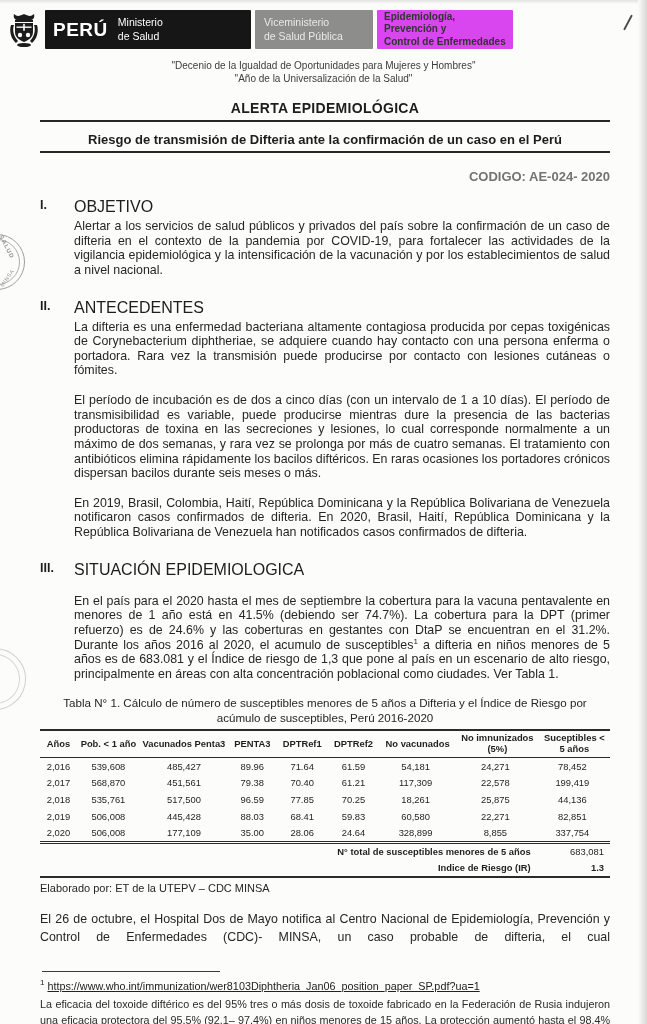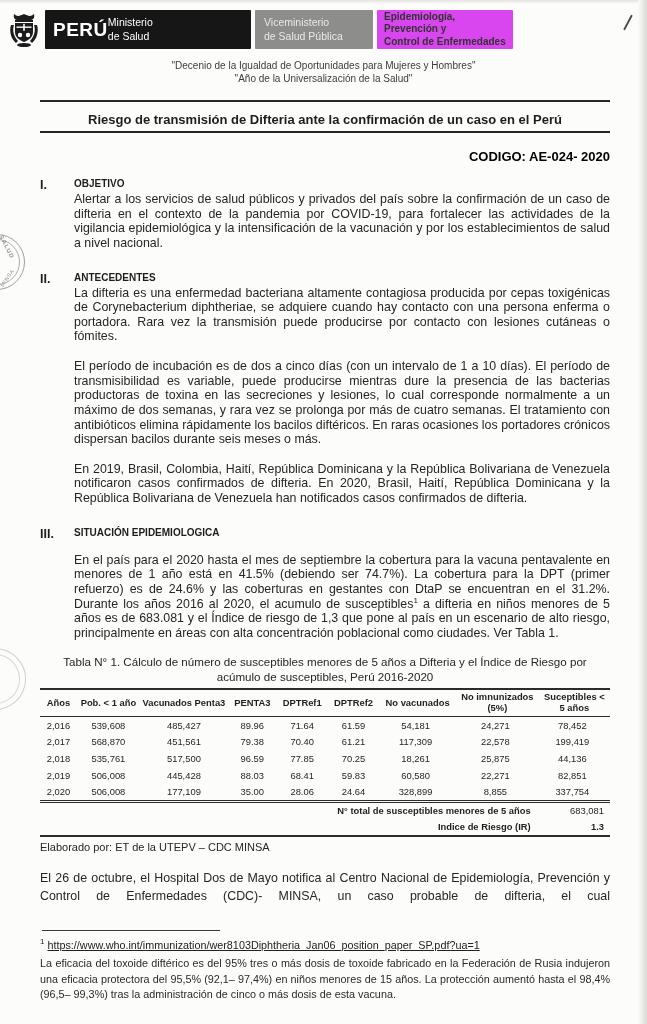--- a/index.html
+++ b/index.html
@@ -18,21 +18,21 @@
     background:linear-gradient(to bottom,#e3e3e0,#fcfcfb);
   }
   .scan-mark {
     position:absolute; top:14px; right:18px; width:2px; height:17px;
     background:#4a4a4a; transform:rotate(28deg); border-radius:1px;
   }
   
   .header-row { display:flex; align-items:stretch; gap:4px; padding:10px 0 0 6px; height:49px; }
   .coat { width:35px; display:flex; align-items:center; justify-content:center; }
   .gov-box { display:flex; align-items:center; border-radius:1px; }
-  .box-black { background:#161616; color:#fff; width:206px; padding:4px 8px; }
+  .box-black { background:#161616; color:#fff; width:206px; padding:4px 8px; gap:10px; }
   .brand { font-size:19px; font-weight:bold; letter-spacing:0.5px; }
   .box-lines { font-size:10.5px; line-height:1.25; }
   .box-gray1 { background:#8d8d8c; color:#e9e9e7; width:118px; padding:4px 9px; }
   .box-gray2 { background:#d946ef; color:#333331; width:136px; padding:4px 7px; font-weight:bold; }
   .box-gray2 .box-lines { font-size:10px; }
   .mottos { text-align:center; margin-top:10px; font-size:10px; color:#3c3c3c; line-height:1.3; }
   
   .stamp { position:absolute; border-radius:50%; pointer-events:none; }
   .stamp-1 {
     left:-31px; top:234px; width:56px; height:56px;
@@ -54,26 +54,26 @@
     border:1.5px solid #9a9a95; opacity:.45; transform:rotate(12deg);
   }
   .stamp-2::before {
     content:""; position:absolute; inset:5px; border-radius:50%; border:1px solid #a8a8a2;
   }
   
   .content { margin:15px 37px 0 40px; }
   .doc-title { text-align:center; font-weight:bold; font-size:14px; letter-spacing:.3px; color:#1d1d1d; }
   .rule { border:none; border-top:2.2px solid #262626; margin-top:4px; }
   .doc-subtitle { text-align:center; font-weight:bold; font-size:13px; margin-top:10px; color:#1d1d1d; }
-  .doc-code { text-align:right; font-weight:bold; font-size:13px; margin-top:16px; color:#000000; }
+  .doc-code { text-align:right; font-weight:bold; font-size:13px; margin-top:16px; color:#737373; }
   
   .section { display:flex; margin-top:14px; }
   .sec-num { width:34px; font-weight:bold; font-size:12.5px; flex:none; color:#1d1d1d; }
   .sec-body { flex:1; }
-  .sec-heading { font-weight:bold; font-size:10px; margin-bottom:3px; color:#1d1d1d; }
+  .sec-heading { font-weight:normal; font-size:16px; margin-bottom:3px; color:#1d1d1d; }
   .sec-heading.gap { margin-bottom:15px; }
   .para { font-size:12.4px; line-height:1.18; text-align:justify; color:#262626; }
   .para + .para { margin-top:15px; }
   .s2 { margin-top:21px; }
   .s3 { margin-top:21px; }
   sup { font-size:8px; line-height:0; }
   
   .table-title {
     text-align:center; font-size:11.6px; line-height:1.25; margin:15px auto 0;
     max-width:545px; color:#262626;
@@ -161,20 +161,21 @@
     </div>
   </div>
 
   <div class="mottos">
     <div>"Decenio de la Igualdad de Oportunidades para Mujeres y Hombres"</div>
     <div>"Año de la Universalización de la Salud"</div>
   </div>
 
   <div class="content">
 
+    <div class="doc-title">ALERTA EPIDEMIOLÓGICA</div>
     <hr class="rule">
     <div class="doc-subtitle">Riesgo de transmisión de Difteria ante la confirmación de un caso en el Perú</div>
     <hr class="rule">
     <div class="doc-code">CODIGO: AE-024- 2020</div>
 
     <div class="section">
       <div class="sec-num">I.</div>
       <div class="sec-body">
         <div class="sec-heading">OBJETIVO</div>
         <p class="para">Alertar a los servicios de salud públicos y privados del país sobre la confirmación de un caso de difteria en el contexto de la pandemia por COVID-19, para fortalecer las actividades de la vigilancia epidemiológica y la intensificación de la vacunación y por los establecimientos de salud a nivel nacional.</p>

